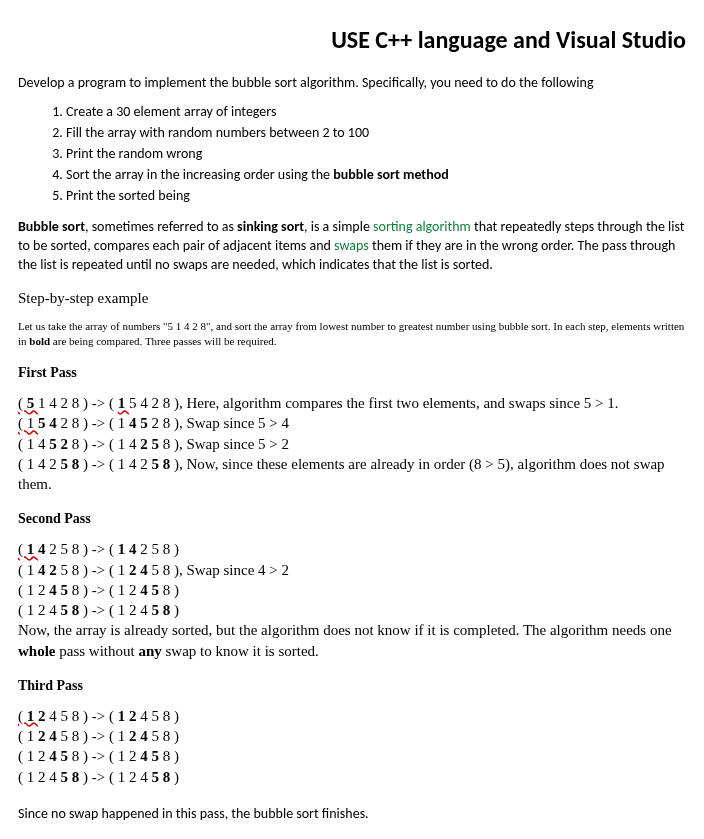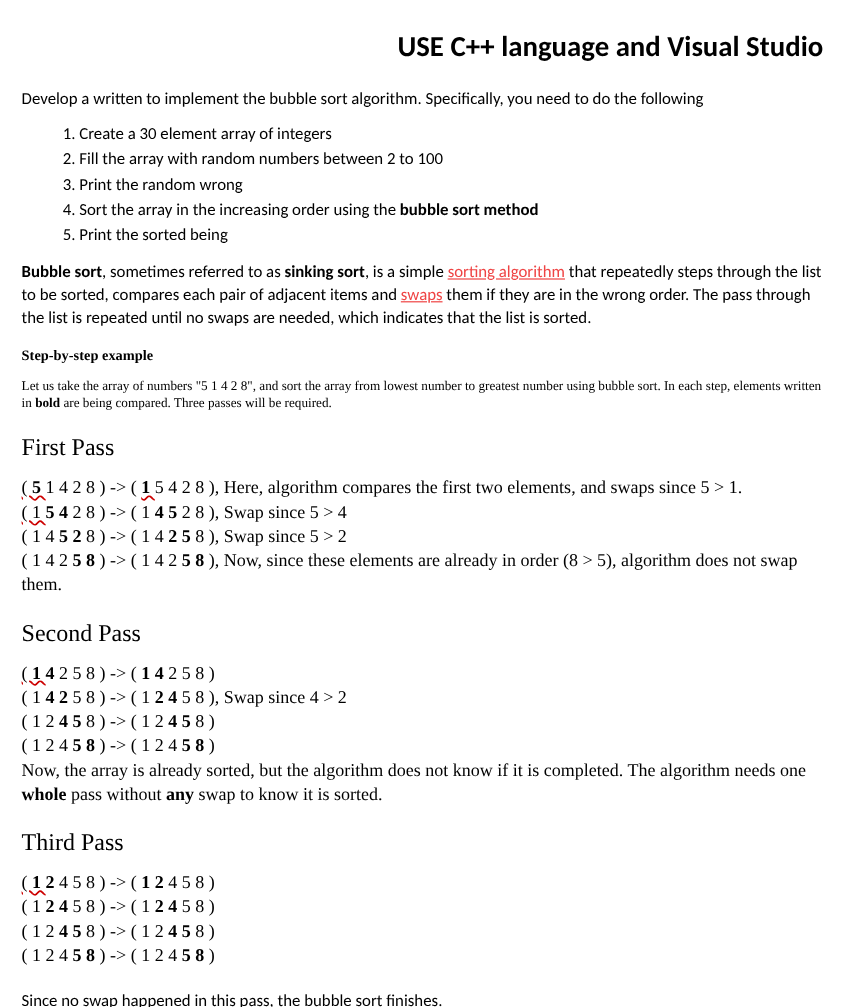--- a/index.html
+++ b/index.html
@@ -26,58 +26,57 @@
       margin: 6px 0 12px 0;
       padding-left: 48px;
     }
     ol li {
       margin-bottom: 2px;
     }
     .para {
       margin-bottom: 14px;
     }
     .section-head {
-      font-weight: bold;
+      font-weight: normal;
       font-family: 'Times New Roman', Times, serif;
-      font-size: 12px;
+      font-size: 15px;
       margin-top: 2px;
       margin-bottom: 10px;
     }
     .serif {
       font-family: Liberation Serif, serif;
       font-size: 11px;
     }
     .pass-head {
-      font-weight: normal;
+      font-weight: bold;
       font-family: 'Times New Roman', Times, serif;
-      font-size: 20px;
+      font-size: 14px;
       margin-top: 16px;
       margin-bottom: 10px;
     }
     .link-style {
-      color: #ef4444;
-      text-decoration: underline;
+      color: #15803d;
     }
     b { font-weight: bold; }
     .u { text-decoration: underline; text-decoration-style: wavy; text-decoration-color: #c00; }
     .pass-line {
       font-family: 'Times New Roman', Times, serif;
       font-size: 15px;
       margin: 0;
     }
     .final {
       margin-top: 18px;
     }
   </style>
 </head>
 <body>
 
 <h1>USE C++ language and Visual Studio</h1>
 
-<div class="intro">Develop a written to implement the bubble sort algorithm. Specifically, you need to do the following</div>
+<div class="intro">Develop a program to implement the bubble sort algorithm. Specifically, you need to do the following</div>
 
 <ol>
   <li>Create a 30 element array of integers</li>
   <li>Fill the array with random numbers between 2 to 100</li>
   <li>Print the random wrong</li>
   <li><span>Sort the array in the increasing order using the </span><b>bubble sort method</b></li>
   <li>Print the sorted being</li>
 </ol>
 
 <div class="para">

